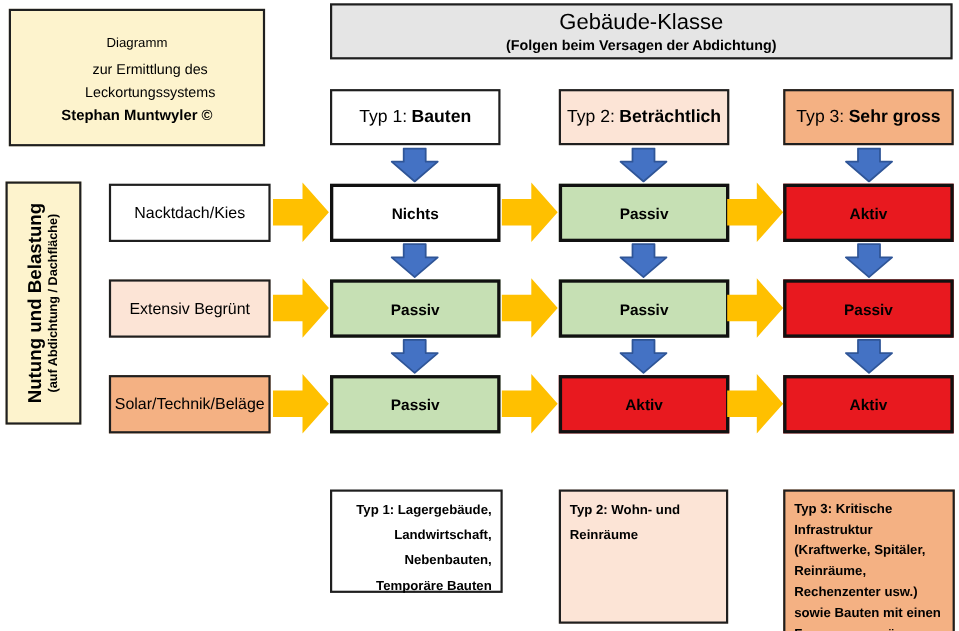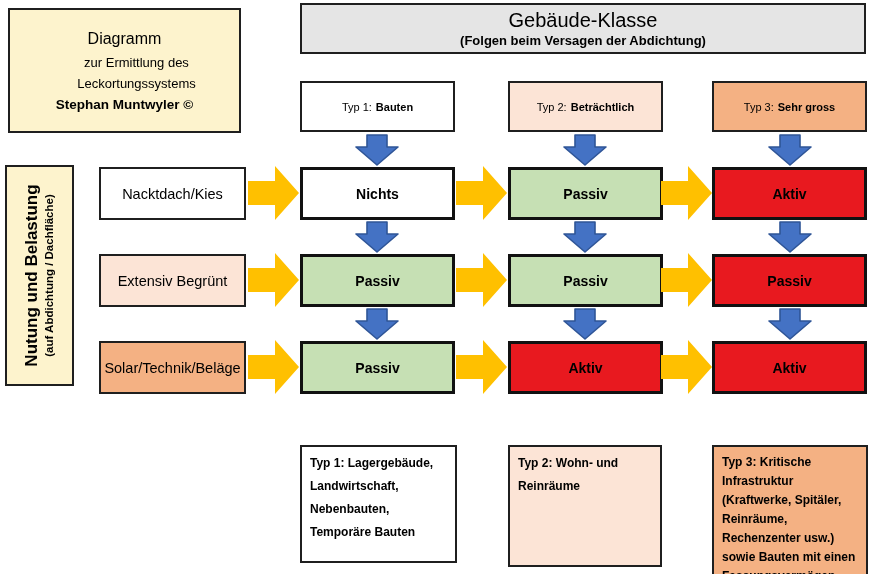--- a/index.html
+++ b/index.html
@@ -12,31 +12,31 @@
   
   [data-tone="white"]{background:#ffffff;}
   [data-tone="yellow"]{background:#fdf3cd;}
   [data-tone="peach"]{background:#fce4d6;text-align:right;}
   [data-tone="orange"]{background:#f4b183;}
   [data-tone="green"]{background:#c6e0b4;}
   [data-tone="red"]{background:#e8191f;}
 
   
   .info{left:8px;top:8px;width:233px;height:125px;background:#fdf3cd;flex-direction:column;line-height:21px;}
-  .info .t1{font-size:16px;font-weight:500;line-height:26px;}
+  .info .t1{font-size:12px;font-weight:500;line-height:26px;}
   .info .t2{font-size:13px;margin-left:24px;}
   .info .t3{font-size:13.5px;font-weight:700;}
 
   
   .hdr{left:300px;top:3px;width:566px;height:51px;background:#e5e5e5;flex-direction:column;}
   .hdr .t1{font-size:20px;line-height:24px;font-weight:500;}
   .hdr .t2{font-size:13px;font-weight:700;line-height:17px;}
 
   
-  .th{top:81px;height:51px;width:155px;font-size:11px;}
+  .th{top:81px;height:51px;width:155px;font-size:16px;}
   .th .pre{font-weight:400;margin-right:4px;}
   .th .nm{font-weight:700;}
 
   
   .c1{left:300px;}.c2{left:508px;}.c3{left:712px;}
   
   .r1{top:167px;align-items:center;}.r2{top:254px;}.r3{top:341px;}
 
   
   .axis{left:5px;top:386px;width:221px;height:69px;background:#fdf3cd;flex-direction:column;
@@ -55,21 +55,21 @@
   .da{width:44px;height:32px;}
   .dc1{left:355px;}.dc2{left:563px;}.dc3{left:768px;}
   .dr0{top:134px;}.dr1{top:221px;}.dr2{top:308px;}
   .ra{width:52px;height:56px;}
   .rg0{left:248px;}.rg1{left:456px;}.rg2{left:661px;}
   .rr1{top:165px;}.rr2{top:252px;}.rr3{top:339px;}
 
   
   .fn{top:445px;align-items:flex-start;justify-content:flex-start;text-align:left;
       font-size:12px;font-weight:600;padding:5px 8px;line-height:23px;}
-  .fn1{left:300px;width:157px;height:118px;}
+  .fn1{left:300px;width:157px;height:94px;text-align:right;}
   .fn2{left:508px;width:154px;height:122px;}
   .fn3{left:712px;width:156px;height:136px;line-height:19px;padding-top:6px;}
 </style>
 </head>
 <body>
 
 <div class="stage">
 
   <div class="box info">
     <div class="t1">Diagramm</div>

